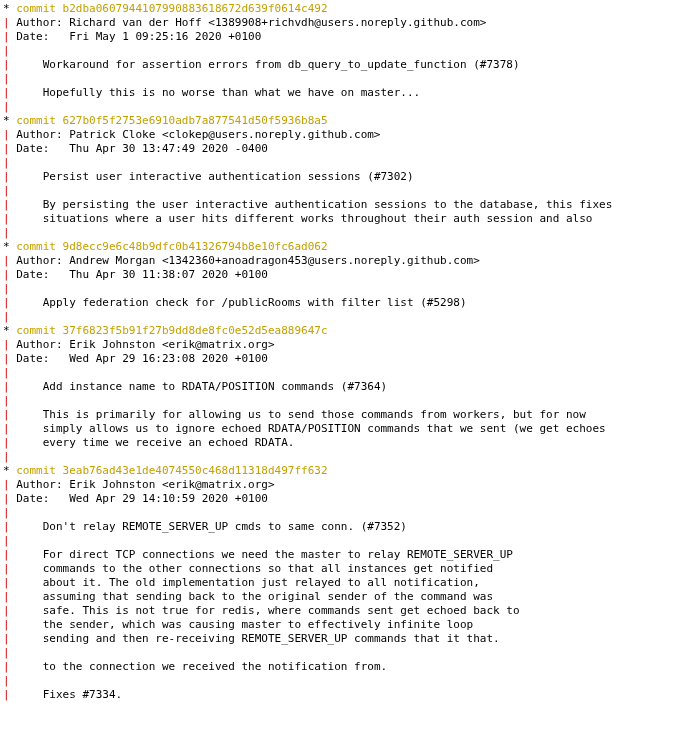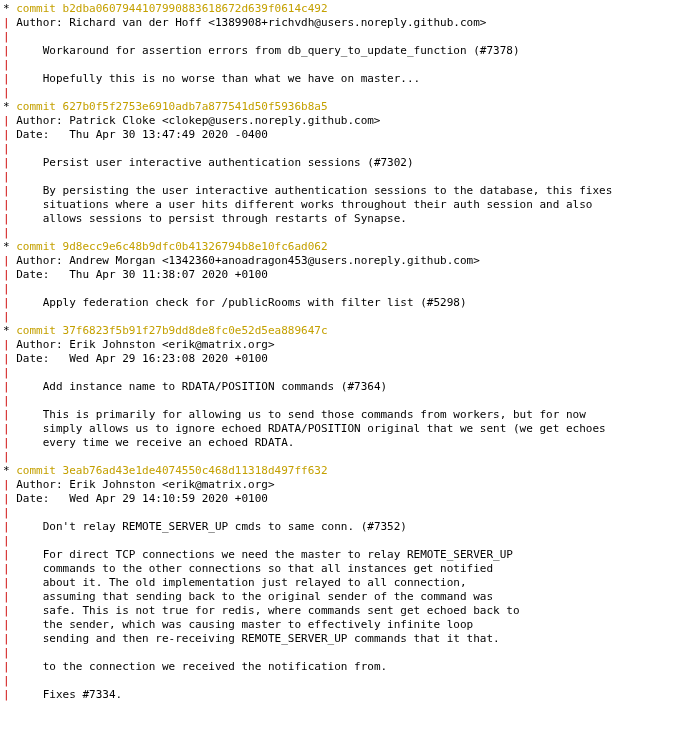--- a/index.html
+++ b/index.html
@@ -24,60 +24,60 @@
   .marker { color: #000000; }
   .pipe   { color: #cc0000; }
   .hash   { color: #c4a000; }
 </style>
 </head>
 <body>
 
 <div id="terminal" style="background: rgb(255, 255, 255); color: rgb(0, 0, 0);">
     <div class="line"><span class="marker" style="color: rgb(0, 0, 0);">*</span><span class="hash" style="color: rgb(196, 160, 0);"> commit </span><span class="hash" style="color: rgb(196, 160, 0);">b2dba0607944107990883618672d639f0614c492</span></div>
     <div class="line"><span class="pipe" style="color: rgb(204, 0, 0);">|</span><span> Author: </span><span>Richard van der Hoff &lt;1389908+richvdh@users.noreply.github.com&gt;</span></div>
+    <div class="line"><span class="pipe" style="color: rgb(204, 0, 0);">|</span><span> Date:   </span><span>Fri May 1 09:25:16 2020 +0100</span></div>
     <div class="line"><span class="pipe" style="color: rgb(204, 0, 0);">|</span></div>
     <div class="line"><span class="pipe" style="color: rgb(204, 0, 0);">|</span><span>     </span><span>Workaround for assertion errors from db_query_to_update_function (#7378)</span></div>
     <div class="line"><span class="pipe" style="color: rgb(204, 0, 0);">|</span></div>
     <div class="line"><span class="pipe" style="color: rgb(204, 0, 0);">|</span><span>     </span><span>Hopefully this is no worse than what we have on master...</span></div>
     <div class="line"><span class="pipe" style="color: rgb(204, 0, 0);">|</span></div>
     <div class="line"><span class="marker" style="color: rgb(0, 0, 0);">*</span><span class="hash" style="color: rgb(196, 160, 0);"> commit </span><span class="hash" style="color: rgb(196, 160, 0);">627b0f5f2753e6910adb7a877541d50f5936b8a5</span></div>
     <div class="line"><span class="pipe" style="color: rgb(204, 0, 0);">|</span><span> Author: </span><span>Patrick Cloke &lt;clokep@users.noreply.github.com&gt;</span></div>
     <div class="line"><span class="pipe" style="color: rgb(204, 0, 0);">|</span><span> Date:   </span><span>Thu Apr 30 13:47:49 2020 -0400</span></div>
     <div class="line"><span class="pipe" style="color: rgb(204, 0, 0);">|</span></div>
     <div class="line"><span class="pipe" style="color: rgb(204, 0, 0);">|</span><span>     </span><span>Persist user interactive authentication sessions (#7302)</span></div>
     <div class="line"><span class="pipe" style="color: rgb(204, 0, 0);">|</span></div>
     <div class="line"><span class="pipe" style="color: rgb(204, 0, 0);">|</span><span>     </span><span>By persisting the user interactive authentication sessions to the database, this fixes</span></div>
     <div class="line"><span class="pipe" style="color: rgb(204, 0, 0);">|</span><span>     </span><span>situations where a user hits different works throughout their auth session and also</span></div>
-    <div class="line"><span class="pipe" style="color: rgb(204, 0, 0);">|</span><span>     </span><span>allows sessions to persist through restarts of Synapse.</span></div>
     <div class="line"><span class="pipe" style="color: rgb(204, 0, 0);">|</span></div>
     <div class="line"><span class="marker" style="color: rgb(0, 0, 0);">*</span><span class="hash" style="color: rgb(196, 160, 0);"> commit </span><span class="hash" style="color: rgb(196, 160, 0);">9d8ecc9e6c48b9dfc0b41326794b8e10fc6ad062</span></div>
     <div class="line"><span class="pipe" style="color: rgb(204, 0, 0);">|</span><span> Author: </span><span>Andrew Morgan &lt;1342360+anoadragon453@users.noreply.github.com&gt;</span></div>
     <div class="line"><span class="pipe" style="color: rgb(204, 0, 0);">|</span><span> Date:   </span><span>Thu Apr 30 11:38:07 2020 +0100</span></div>
     <div class="line"><span class="pipe" style="color: rgb(204, 0, 0);">|</span></div>
     <div class="line"><span class="pipe" style="color: rgb(204, 0, 0);">|</span><span>     </span><span>Apply federation check for /publicRooms with filter list (#5298)</span></div>
     <div class="line"><span class="pipe" style="color: rgb(204, 0, 0);">|</span></div>
     <div class="line"><span class="marker" style="color: rgb(0, 0, 0);">*</span><span class="hash" style="color: rgb(196, 160, 0);"> commit </span><span class="hash" style="color: rgb(196, 160, 0);">37f6823f5b91f27b9dd8de8fc0e52d5ea889647c</span></div>
     <div class="line"><span class="pipe" style="color: rgb(204, 0, 0);">|</span><span> Author: </span><span>Erik Johnston &lt;erik@matrix.org&gt;</span></div>
     <div class="line"><span class="pipe" style="color: rgb(204, 0, 0);">|</span><span> Date:   </span><span>Wed Apr 29 16:23:08 2020 +0100</span></div>
     <div class="line"><span class="pipe" style="color: rgb(204, 0, 0);">|</span></div>
     <div class="line"><span class="pipe" style="color: rgb(204, 0, 0);">|</span><span>     </span><span>Add instance name to RDATA/POSITION commands (#7364)</span></div>
     <div class="line"><span class="pipe" style="color: rgb(204, 0, 0);">|</span></div>
     <div class="line"><span class="pipe" style="color: rgb(204, 0, 0);">|</span><span>     </span><span>This is primarily for allowing us to send those commands from workers, but for now</span></div>
-    <div class="line"><span class="pipe" style="color: rgb(204, 0, 0);">|</span><span>     </span><span>simply allows us to ignore echoed RDATA/POSITION original that we sent (we get echoes</span></div>
+    <div class="line"><span class="pipe" style="color: rgb(204, 0, 0);">|</span><span>     </span><span>simply allows us to ignore echoed RDATA/POSITION commands that we sent (we get echoes</span></div>
     <div class="line"><span class="pipe" style="color: rgb(204, 0, 0);">|</span><span>     </span><span>every time we receive an echoed RDATA.</span></div>
     <div class="line"><span class="pipe" style="color: rgb(204, 0, 0);">|</span></div>
     <div class="line"><span class="marker" style="color: rgb(0, 0, 0);">*</span><span class="hash" style="color: rgb(196, 160, 0);"> commit </span><span class="hash" style="color: rgb(196, 160, 0); margin-top: 40px;">3eab76ad43e1de4074550c468d11318d497ff632</span></div>
     <div class="line"><span class="pipe" style="color: rgb(204, 0, 0);">|</span><span> Author: </span><span>Erik Johnston &lt;erik@matrix.org&gt;</span></div>
     <div class="line"><span class="pipe" style="color: rgb(204, 0, 0);">|</span><span> Date:   </span><span>Wed Apr 29 14:10:59 2020 +0100</span></div>
     <div class="line"><span class="pipe" style="color: rgb(204, 0, 0);">|</span></div>
     <div class="line"><span class="pipe" style="color: rgb(204, 0, 0);">|</span><span>     </span><span>Don't relay REMOTE_SERVER_UP cmds to same conn. (#7352)</span></div>
     <div class="line"><span class="pipe" style="color: rgb(204, 0, 0);">|</span></div>
     <div class="line"><span class="pipe" style="color: rgb(204, 0, 0);">|</span><span>     </span><span>For direct TCP connections we need the master to relay REMOTE_SERVER_UP</span></div>
     <div class="line"><span class="pipe" style="color: rgb(204, 0, 0);">|</span><span>     </span><span>commands to the other connections so that all instances get notified</span></div>
-    <div class="line"><span class="pipe" style="color: rgb(204, 0, 0);">|</span><span>     </span><span>about it. The old implementation just relayed to all connection,</span></div>
+    <div class="line"><span class="pipe" style="color: rgb(204, 0, 0);">|</span><span>     </span><span>about it. The old implementation just relayed to all notification,</span></div>
     <div class="line"><span class="pipe" style="color: rgb(204, 0, 0);">|</span><span>     </span><span>assuming that sending back to the original sender of the command was</span></div>
     <div class="line"><span class="pipe" style="color: rgb(204, 0, 0);">|</span><span>     </span><span>safe. This is not true for redis, where commands sent get echoed back to</span></div>
     <div class="line"><span class="pipe" style="color: rgb(204, 0, 0);">|</span><span>     </span><span>the sender, which was causing master to effectively infinite loop</span></div>
     <div class="line"><span class="pipe" style="color: rgb(204, 0, 0);">|</span><span>     </span><span>sending and then re-receiving REMOTE_SERVER_UP commands that it that.</span></div>
     <div class="line"><span class="pipe" style="color: rgb(204, 0, 0);">|</span></div>
     <div class="line"><span class="pipe" style="color: rgb(204, 0, 0);">|</span><span>     </span><span>to the connection we received the notification from.</span></div>
     <div class="line"><span class="pipe" style="color: rgb(204, 0, 0);">|</span></div>
     <div class="line"><span class="pipe" style="color: rgb(204, 0, 0);">|</span><span>     </span><span>Fixes #7334.</span></div>
   </div>
 

